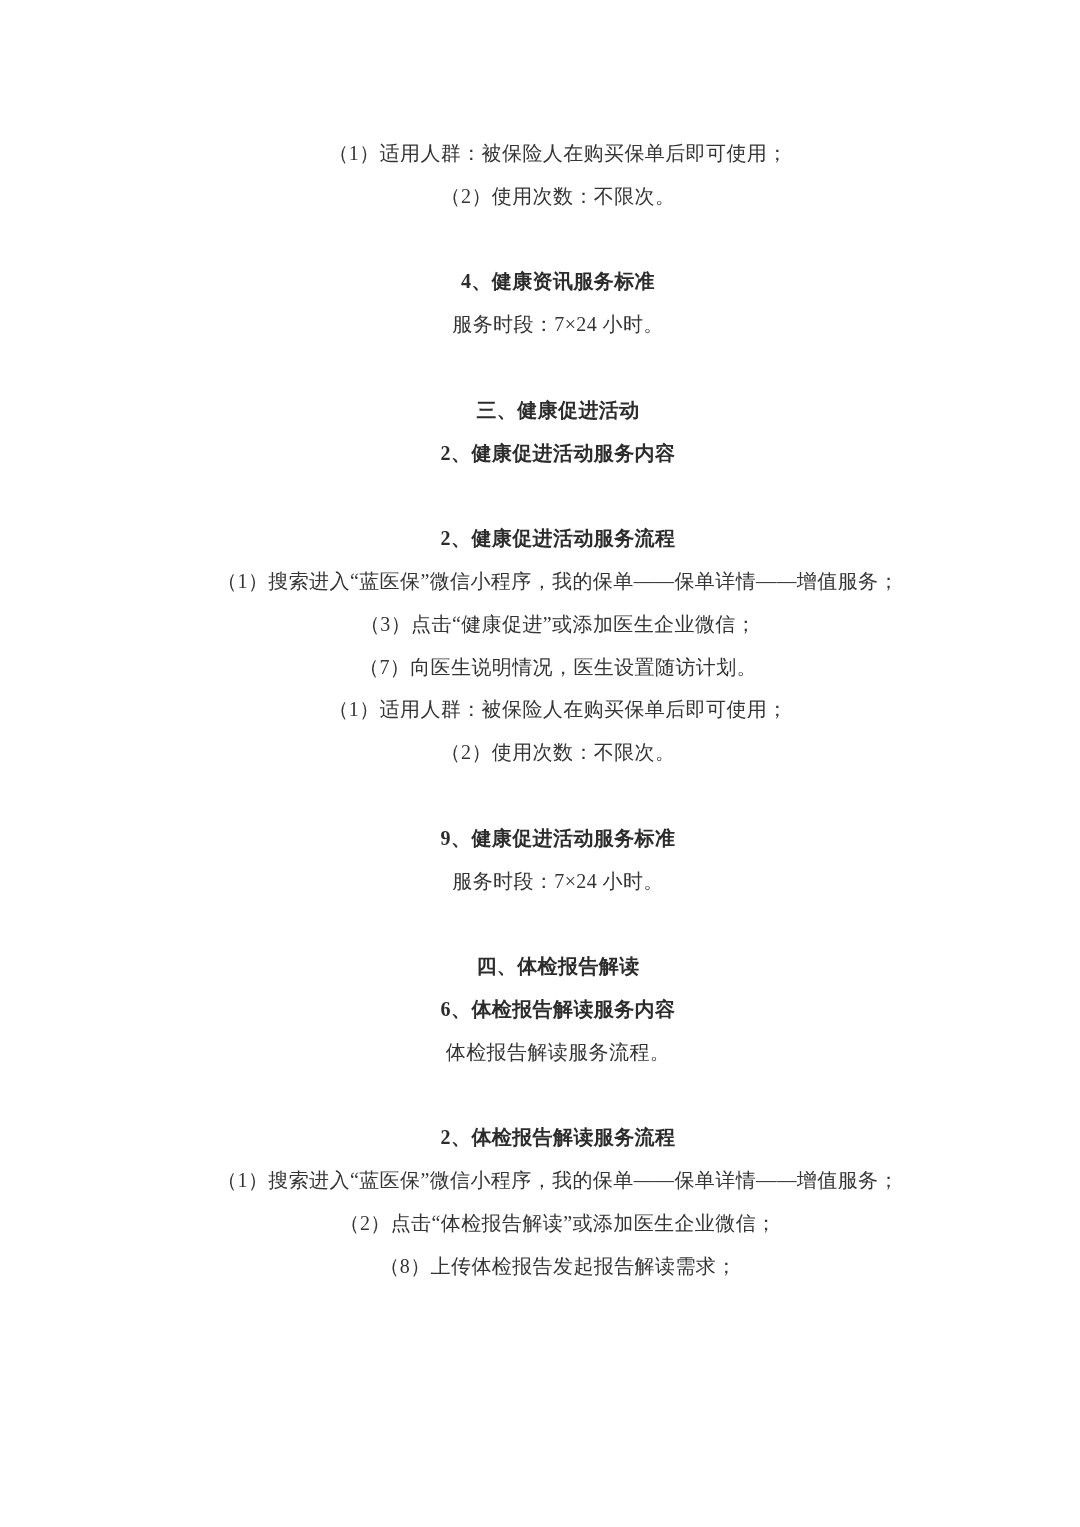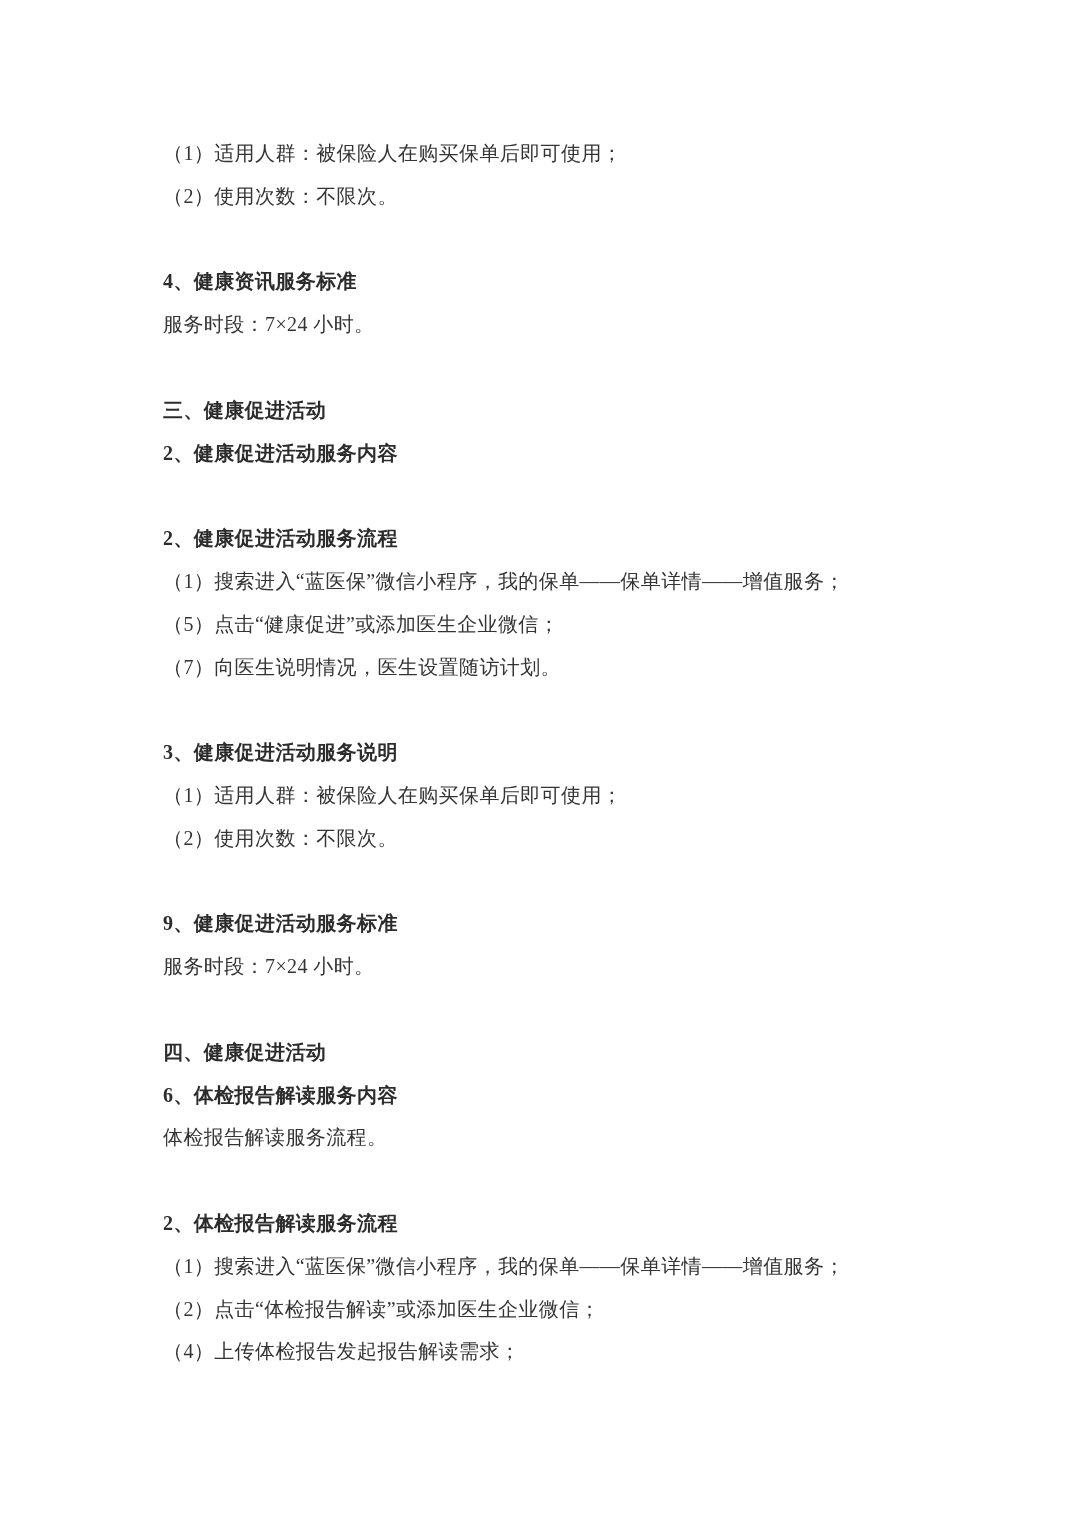--- a/index.html
+++ b/index.html
@@ -13,20 +13,21 @@
     position: relative;
     overflow: hidden;
     font-family: "Liberation Serif", "DejaVu Serif", serif;
     color: #343434;
   }
   .doc {
     position: absolute;
     left: 163px;
     top: 132px;
     width: 790px;
+    text-align: center;
   }
   .line {
     margin: 0;
     font-size: 20px;
     line-height: 42.8px;
     letter-spacing: 0.4px;
     white-space: nowrap;
   }
   .bold {
     font-weight: bold;
@@ -45,32 +46,31 @@
   <p class="line">（2）使用次数：不限次。</p>
 
   <p class="line bold gap">4、健康资讯服务标准</p>
   <p class="line">服务时段：7×24 小时。</p>
 
   <p class="line bold gap">三、健康促进活动</p>
   <p class="line bold">2、健康促进活动服务内容</p>
 
   <p class="line bold gap">2、健康促进活动服务流程</p>
   <p class="line">（1）搜索进入“蓝医保”微信小程序，我的保单——保单详情——增值服务；</p>
-  <p class="line">（5）点击“健康促进”或添加医生企业微信；</p>
+  <p class="line">（3）点击“健康促进”或添加医生企业微信；</p>
   <p class="line">（7）向医生说明情况，医生设置随访计划。</p>
 
-  <p class="line bold gap">3、健康促进活动服务说明</p>
   <p class="line">（1）适用人群：被保险人在购买保单后即可使用；</p>
   <p class="line">（2）使用次数：不限次。</p>
 
   <p class="line bold gap">9、健康促进活动服务标准</p>
   <p class="line">服务时段：7×24 小时。</p>
 
-  <p class="line bold gap">四、健康促进活动</p>
+  <p class="line bold gap">四、体检报告解读</p>
   <p class="line bold">6、体检报告解读服务内容</p>
   <p class="line">体检报告解读服务流程。</p>
 
   <p class="line bold gap">2、体检报告解读服务流程</p>
   <p class="line">（1）搜索进入“蓝医保”微信小程序，我的保单——保单详情——增值服务；</p>
   <p class="line">（2）点击“体检报告解读”或添加医生企业微信；</p>
-  <p class="line">（4）上传体检报告发起报告解读需求；</p>
+  <p class="line">（8）上传体检报告发起报告解读需求；</p>
 
 </div>
 
 </body></html>

